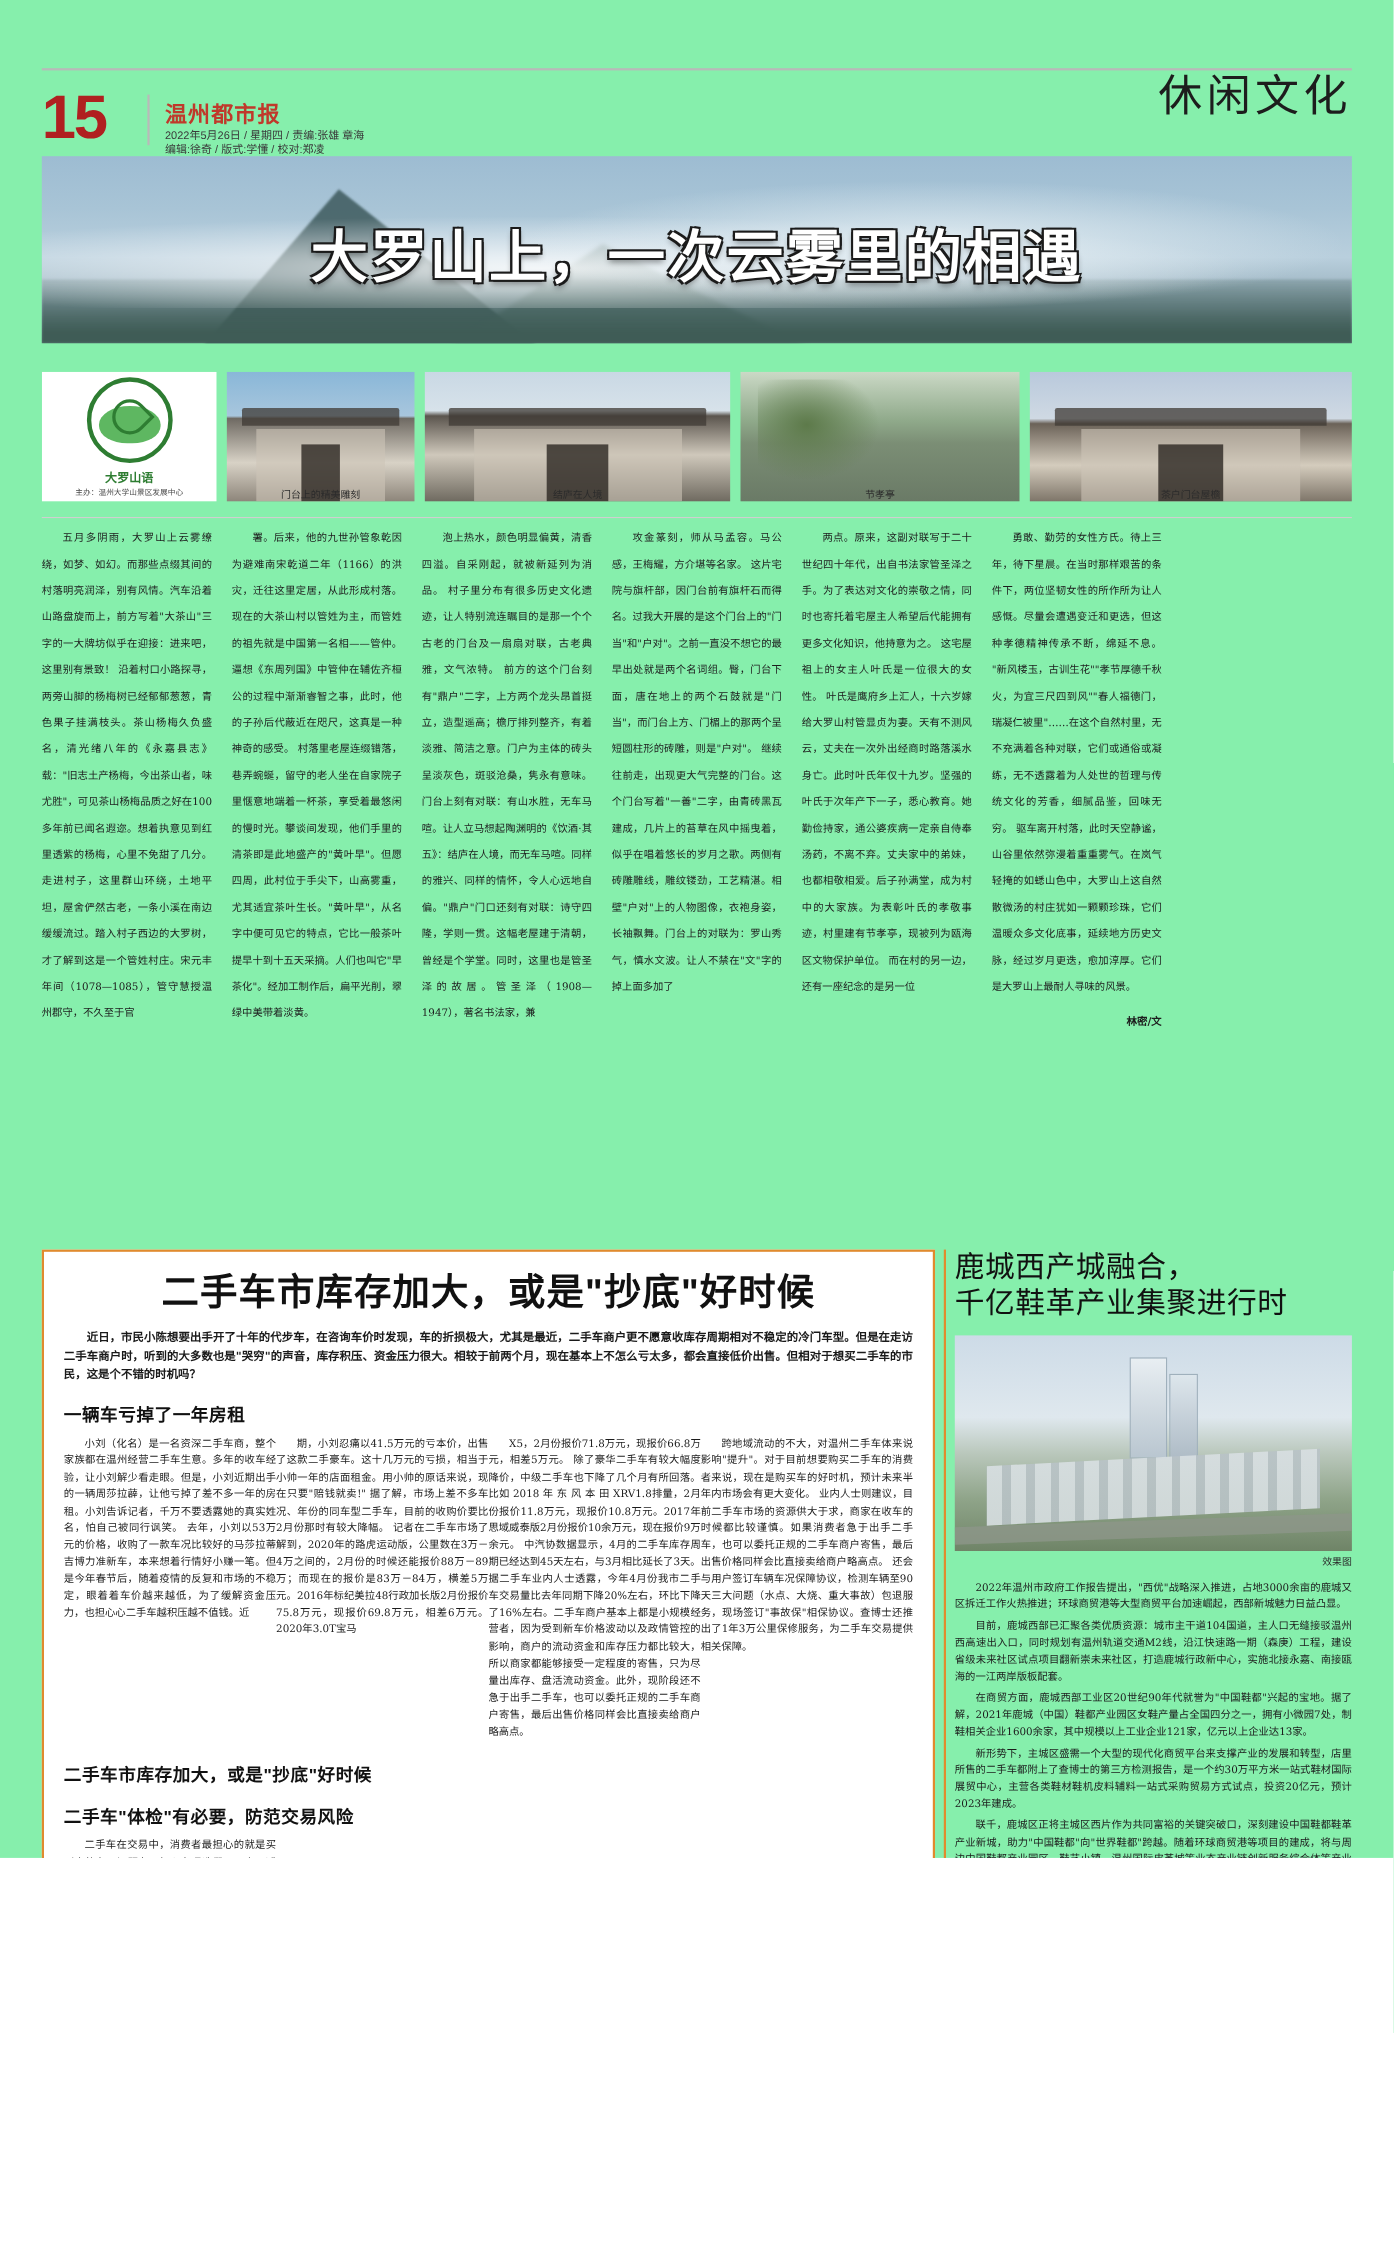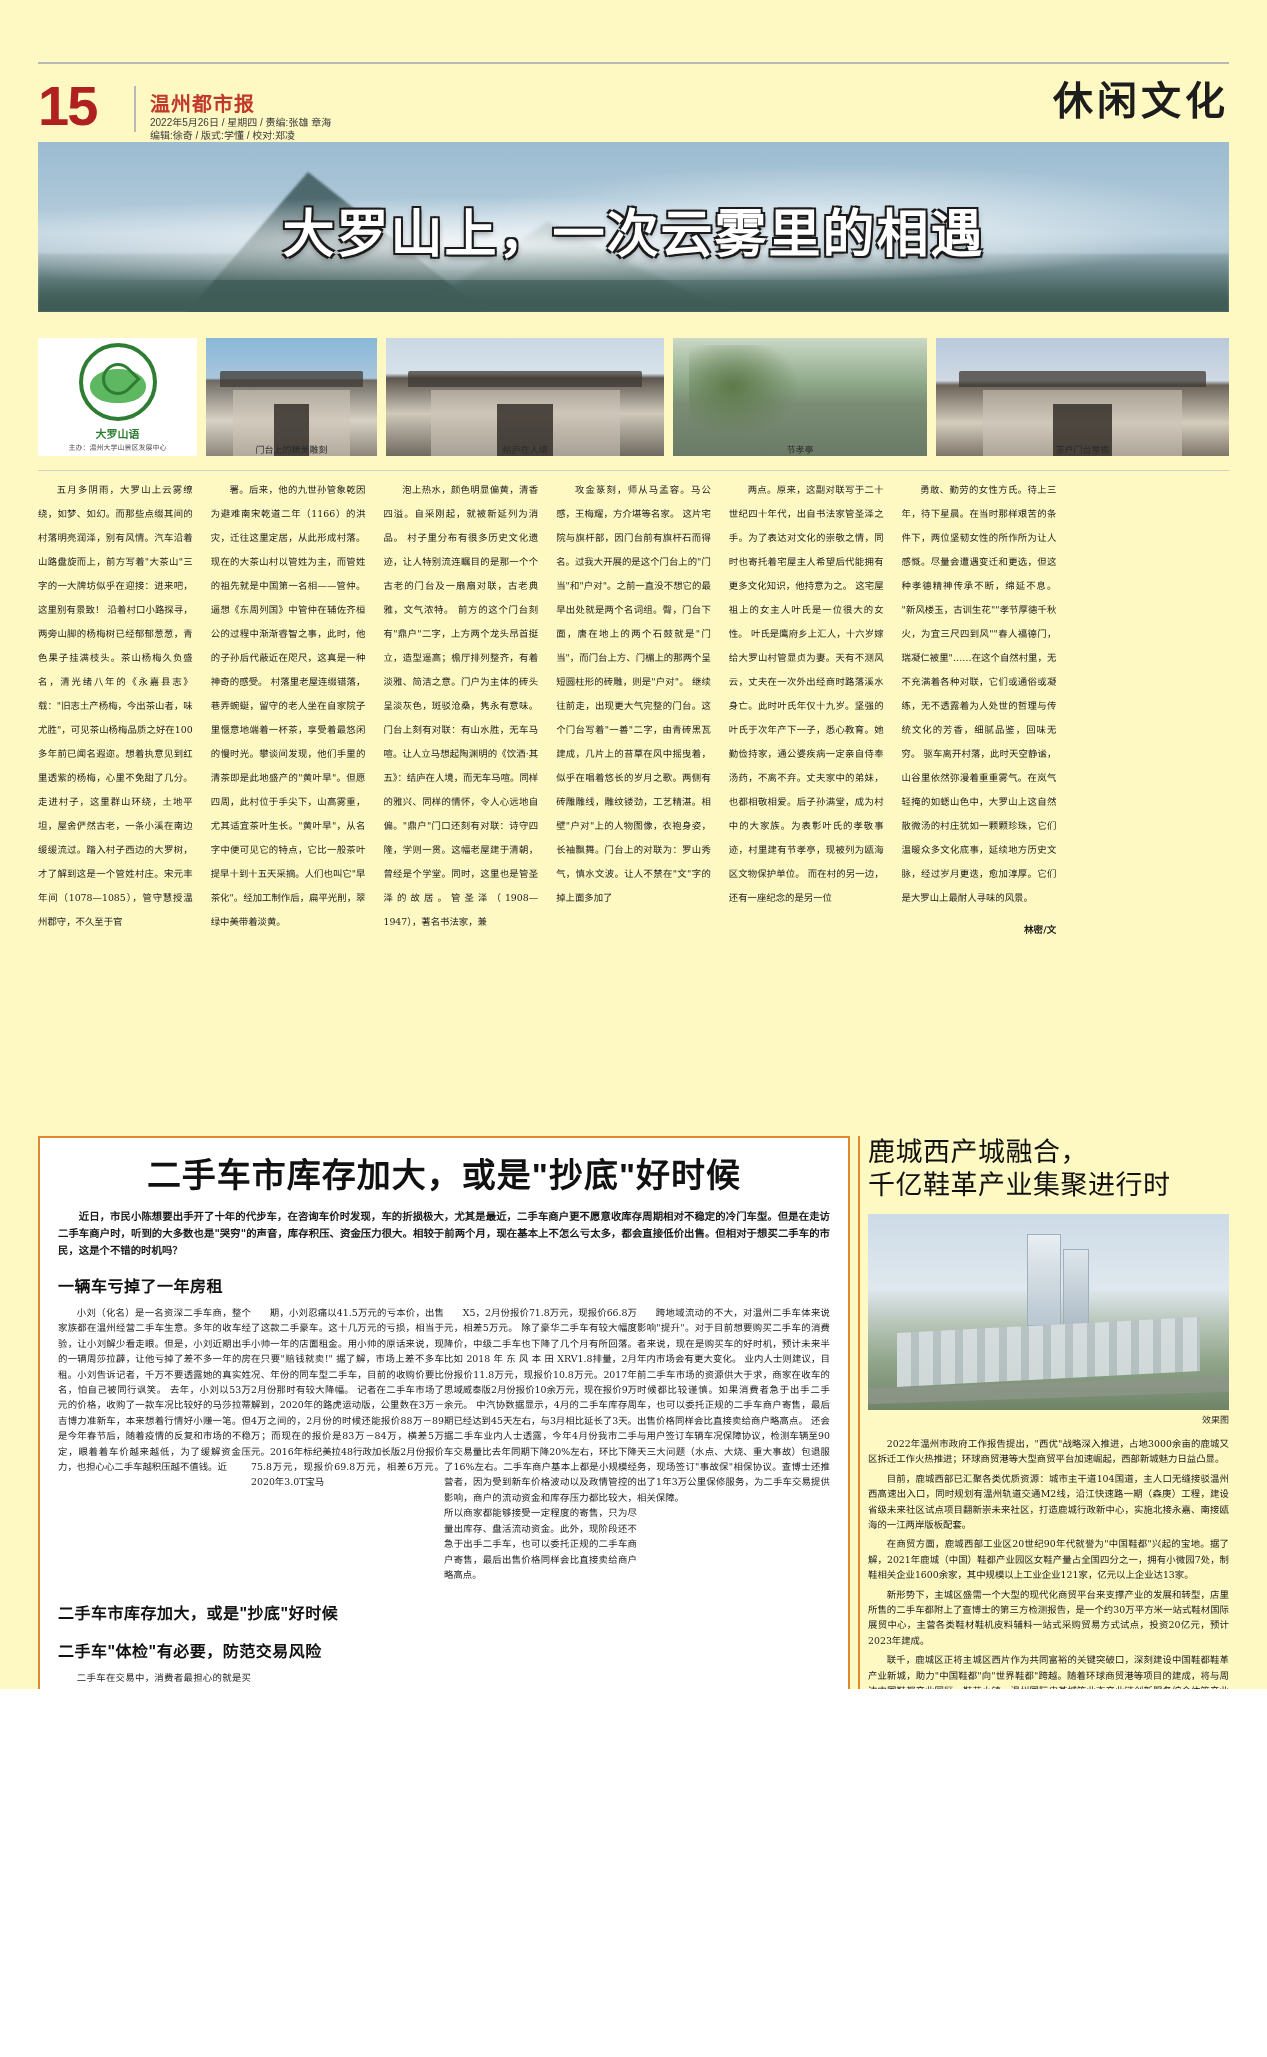--- a/index.html
+++ b/index.html
@@ -6,21 +6,21 @@
   html, body {
     margin: 0; padding: 0;
     background: #ffffff;
     font-family: "Liberation Sans", "DejaVu Sans", sans-serif;
   }
   .page {
     position: relative;
     width: 1267px;
     height: 1689px;
     margin: 0 auto;
-    background: #fef9c3;
+    background: #86efac;
     overflow: hidden;
   }
 
   
   .masthead {
     position: absolute;
     left: 38px; top: 62px;
     width: 1191px;
     height: 78px;
   }
@@ -65,23 +65,23 @@
   }
   .credit-line {
     position: absolute;
     left: 112px; top: 65px;
     font-size: 10px;
     color: #3a3a3a;
     white-space: nowrap;
   }
   .section-name {
     position: absolute;
-    right: 0; top: 16px;
+    right: 0; top: 3px;
     font-size: 40px;
-    font-weight: 700;
+    font-weight: 400;
     color: #1d1d1d;
     letter-spacing: 4px;
     line-height: 46px;
   }
 
   
   .hero {
     position: absolute;
     left: 38px; top: 142px;
     width: 1191px; height: 170px;

